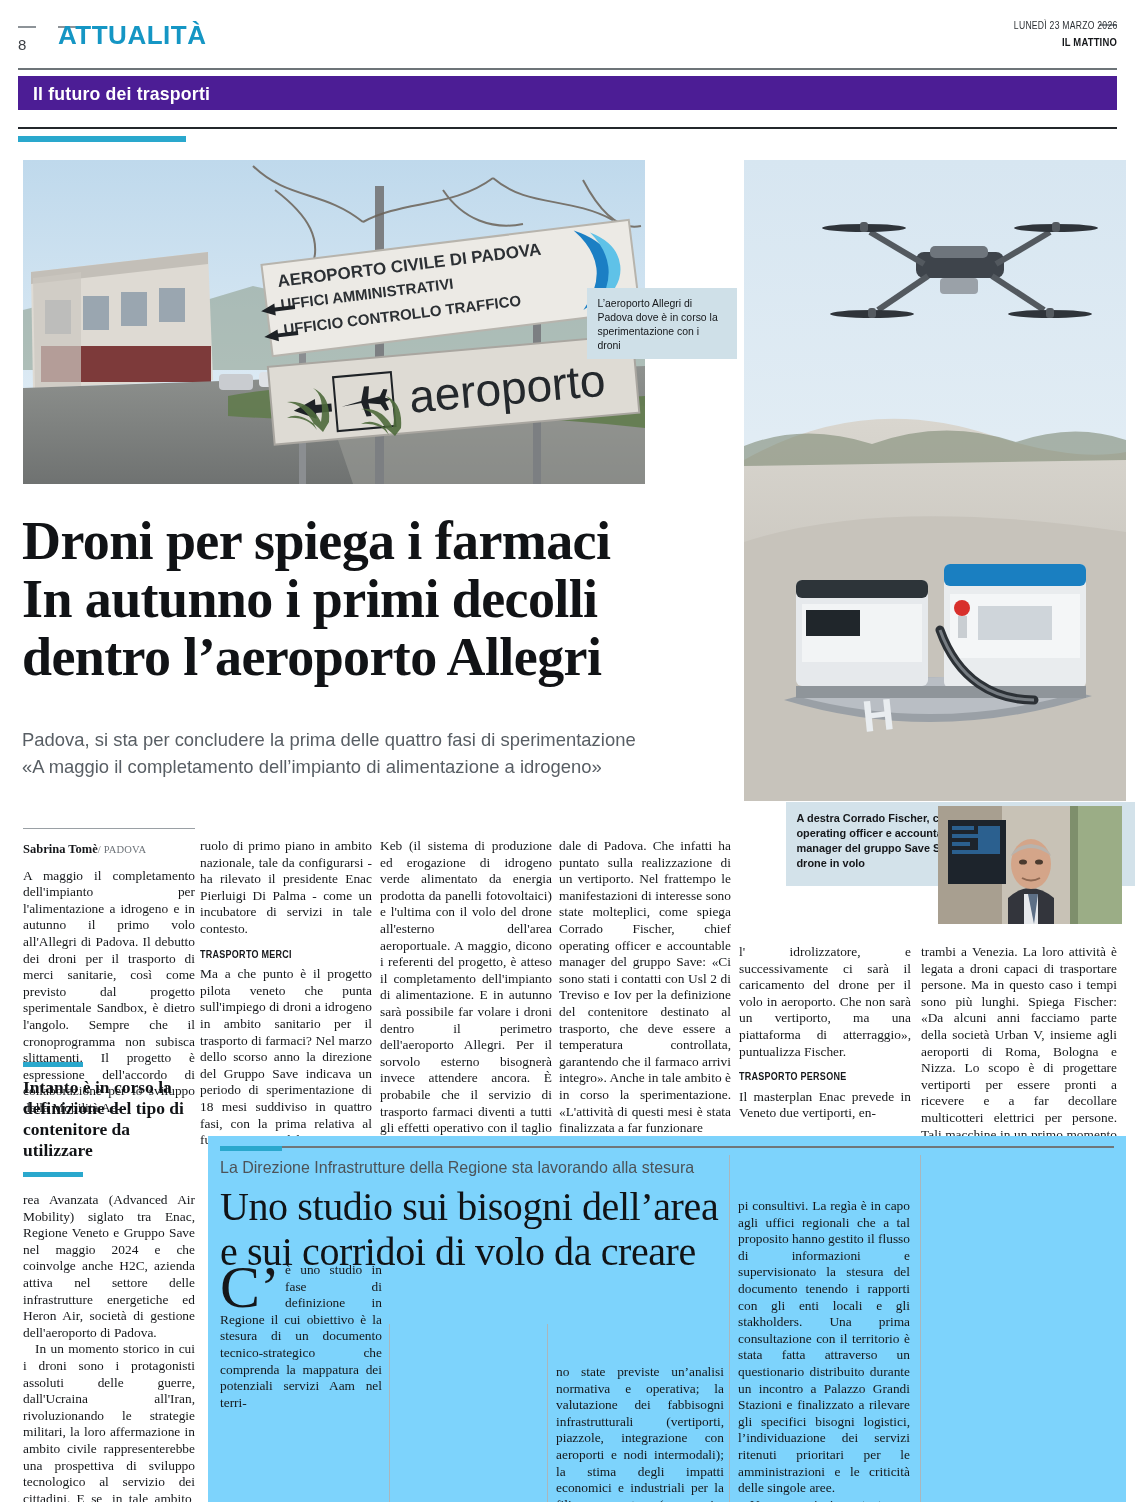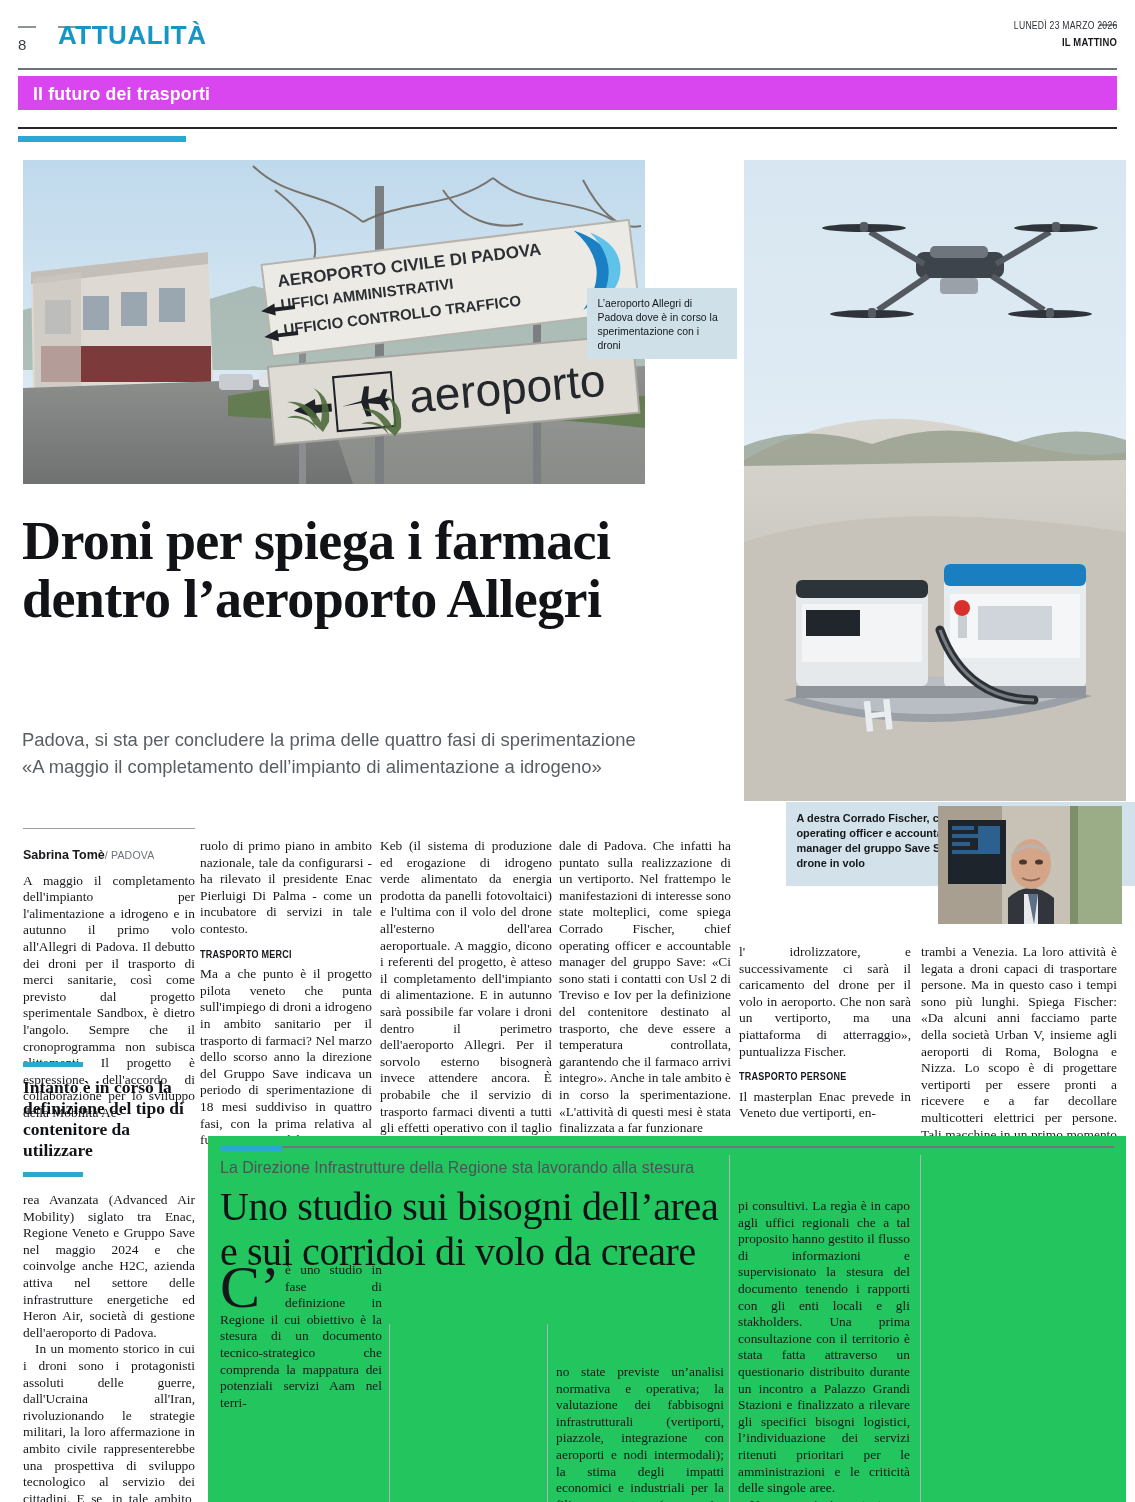--- a/index.html
+++ b/index.html
@@ -20,21 +20,21 @@
   .section-name{position:absolute;left:40px;top:6px;font-family:"Liberation Sans",sans-serif;
       font-weight:700;font-size:26px;letter-spacing:.5px;color:#1596c4;}
   .date-line{position:absolute;right:0;top:6px;text-align:right;font-family:"Liberation Sans",sans-serif;
       font-size:10px;letter-spacing:.3px;color:#2b2f33;transform:scaleX(.86);transform-origin:100% 50%;}
   .paper-name{position:absolute;right:0;top:22px;text-align:right;font-family:"Liberation Sans",sans-serif;
       font-weight:700;font-size:11px;letter-spacing:.2px;color:#15171a;transform:scaleX(.86);transform-origin:100% 50%;}
 
   .hair{position:absolute;left:18px;right:18px;top:68px;height:2px;background:#6d7478;}
 
   
-  .topicbar{position:absolute;left:18px;top:76px;right:18px;height:34px;background:#d946ef;}
+  .topicbar{position:absolute;left:18px;top:76px;right:18px;height:34px;background:#4c1d95;}
   .topicbar span{position:absolute;left:15px;top:7px;font-family:"Liberation Sans",sans-serif;
       font-weight:700;font-size:19px;color:#ffffff;letter-spacing:.2px;transform:scaleX(.93);transform-origin:0 50%;}
   .hair2{position:absolute;left:18px;right:18px;top:127px;height:2px;background:#23272b;}
   .accent-tab{position:absolute;left:18px;top:136px;width:168px;height:6px;background:#2aa8cd;}
 
   
   .photo-main{position:absolute;left:23px;top:160px;width:622px;height:324px;overflow:hidden;}
   .photo-caption{position:absolute;left:587px;top:288px;width:150px;height:71px;background:#cfe0e8;}
   .photo-caption p{margin:0;padding:8px 10px 0 11px;font-family:"Liberation Sans",sans-serif;
       font-size:11px;line-height:14px;color:#15171a;transform:scaleX(.95);transform-origin:0 0;}
@@ -52,35 +52,35 @@
   .cap-right{position:absolute;left:786px;top:802px;width:382px;height:84px;background:#d3e2ea;}
   .cap-right p{margin:0;padding:9px 0 0 11px;width:196px;font-family:"Liberation Sans",sans-serif;
       font-weight:700;font-size:11.5px;line-height:15px;color:#15171a;transform:scaleX(.95);transform-origin:0 0;}
   .portrait{position:absolute;left:938px;top:806px;width:184px;height:118px;overflow:hidden;}
 
   
   .col{position:absolute;font-family:"Liberation Serif",serif;font-size:13.4px;line-height:16.6px;
       text-align:justify;color:#15171a;-webkit-hyphens:auto;hyphens:auto;}
   .col p{margin:0;text-indent:0;}
   .col p + p{text-indent:12px;}
-  .byline{font-family:Liberation Sans, sans-serif;font-size:12.5px;font-weight:700;color:#15171a;
-      margin-bottom:9px;border-top:1.5px solid #9aa0a5;padding-top:18px;}
+  .byline{font-family:Liberation Serif, serif;font-size:12.5px;font-weight:700;color:#15171a;
+      margin-bottom:9px;border-top:1.5px solid #9aa0a5;padding-top:12px;}
   .byline .city{font-weight:400;font-size:10.5px;color:#6c7278;letter-spacing:.2px;}
   .kicker{font-family:"Liberation Sans",sans-serif;font-weight:700;font-size:10px;letter-spacing:.3px;
       color:#15171a;margin:9px 0 3px 0;transform:scaleX(.9);transform-origin:0 50%;}
 
   
   .pull{position:absolute;left:23px;top:1062px;width:172px;}
   .pull .bar{width:60px;height:5px;background:#2aa8cd;}
   .pull h3{margin:10px 0 0 0;font-family:"Liberation Serif",serif;font-weight:700;font-size:17.5px;
       line-height:21px;color:#111316;}
   .pull .bar2{width:60px;height:5px;background:#2aa8cd;margin-top:11px;}
 
   
-  .box{position:absolute;left:208px;top:1136px;width:918px;height:366px;background:#22c55e;}
+  .box{position:absolute;left:208px;top:1136px;width:918px;height:366px;background:#7dd3fc;}
   .box-rule{position:absolute;left:12px;top:10px;right:12px;height:1.5px;background:#707679;}
   .box-tab{position:absolute;left:12px;top:10px;width:62px;height:5px;background:#2aa8cd;}
   .box-eyebrow{position:absolute;left:12px;top:22px;font-family:"Liberation Sans",sans-serif;
       font-size:16.5px;color:#4d5358;transform:scaleX(.97);transform-origin:0 50%;}
   .box-head{position:absolute;left:12px;top:48px;width:730px;
       font-family:Liberation Serif, serif;font-weight:400;font-size:40px;line-height:45px;
       letter-spacing:-.4px;color:#111316;}
 
   .bcol{position:absolute;font-family:"Liberation Serif",serif;font-size:13.4px;line-height:16.6px;
       text-align:justify;color:#15171a;-webkit-hyphens:auto;hyphens:auto;margin-top:40px;}
@@ -183,20 +183,21 @@
       </g>
     </svg>
   </div>
 
   <div class="photo-caption">
     <p>L’aeroporto Allegri di Padova dove è in corso la sperimentazione con i droni</p>
   </div>
 
   <div class="headline">
     <h1>Droni per spiega i farmaci</h1>
+    <h1>In autunno i primi decolli</h1>
     <h1>dentro l’aeroporto Allegri</h1>
   </div>
   <div class="subdeck">
     <div>Padova, si sta per concludere la prima delle quattro fasi di sperimentazione</div>
     <div>«A maggio il completamento dell’impianto di alimentazione a idrogeno»</div>
   </div>
 
   <div class="photo-right">
     <svg width="382" height="641" viewBox="0 0 382 641" preserveAspectRatio="none">
       <defs>

